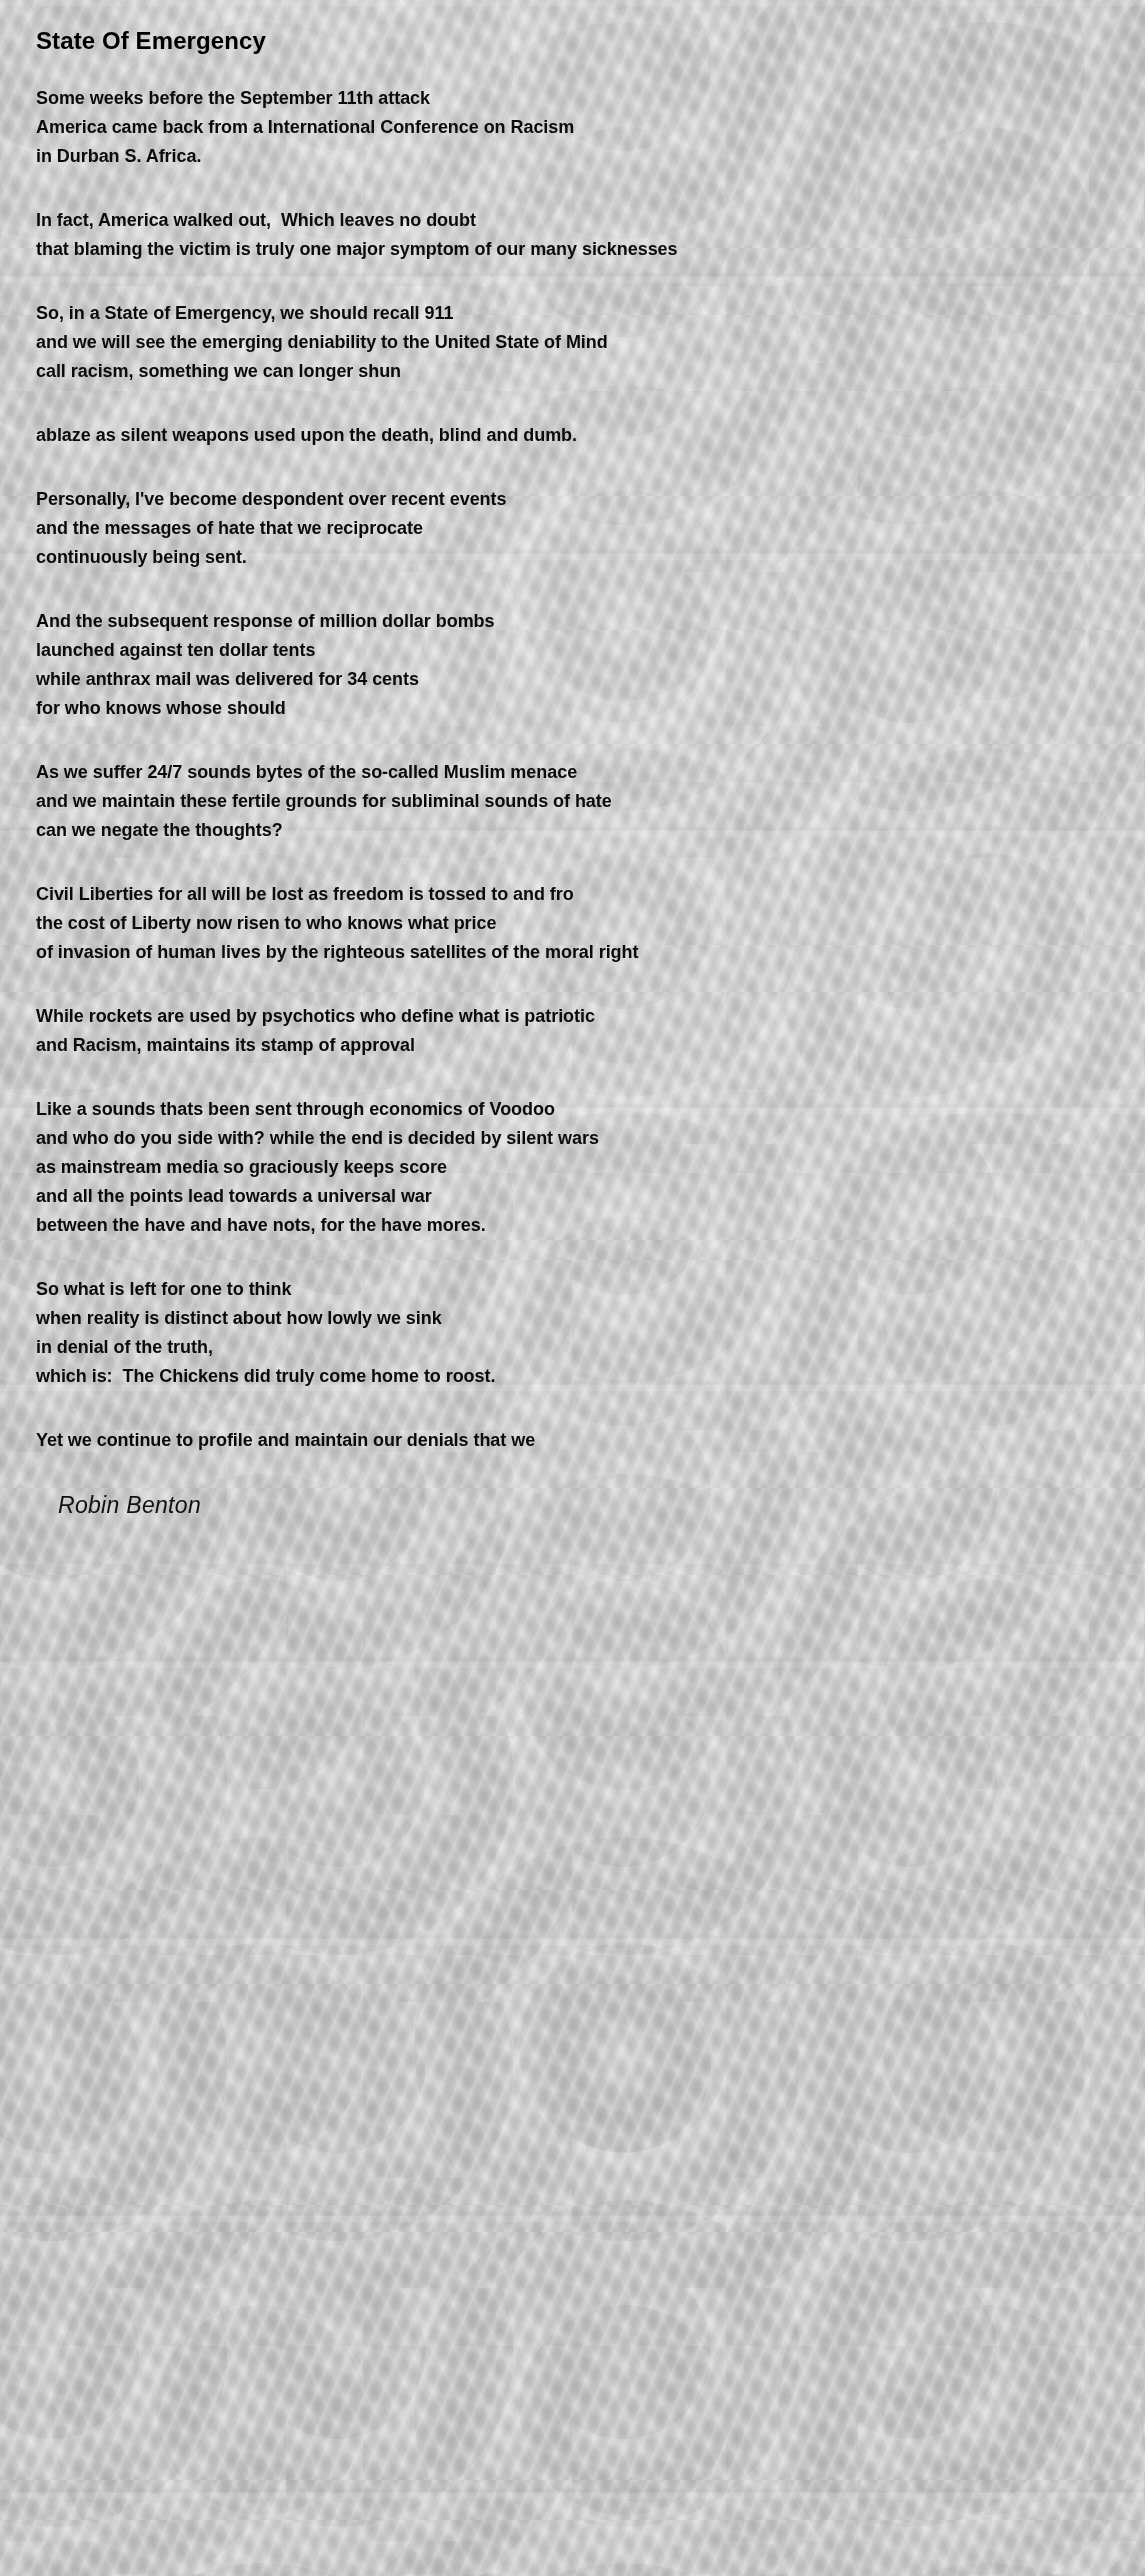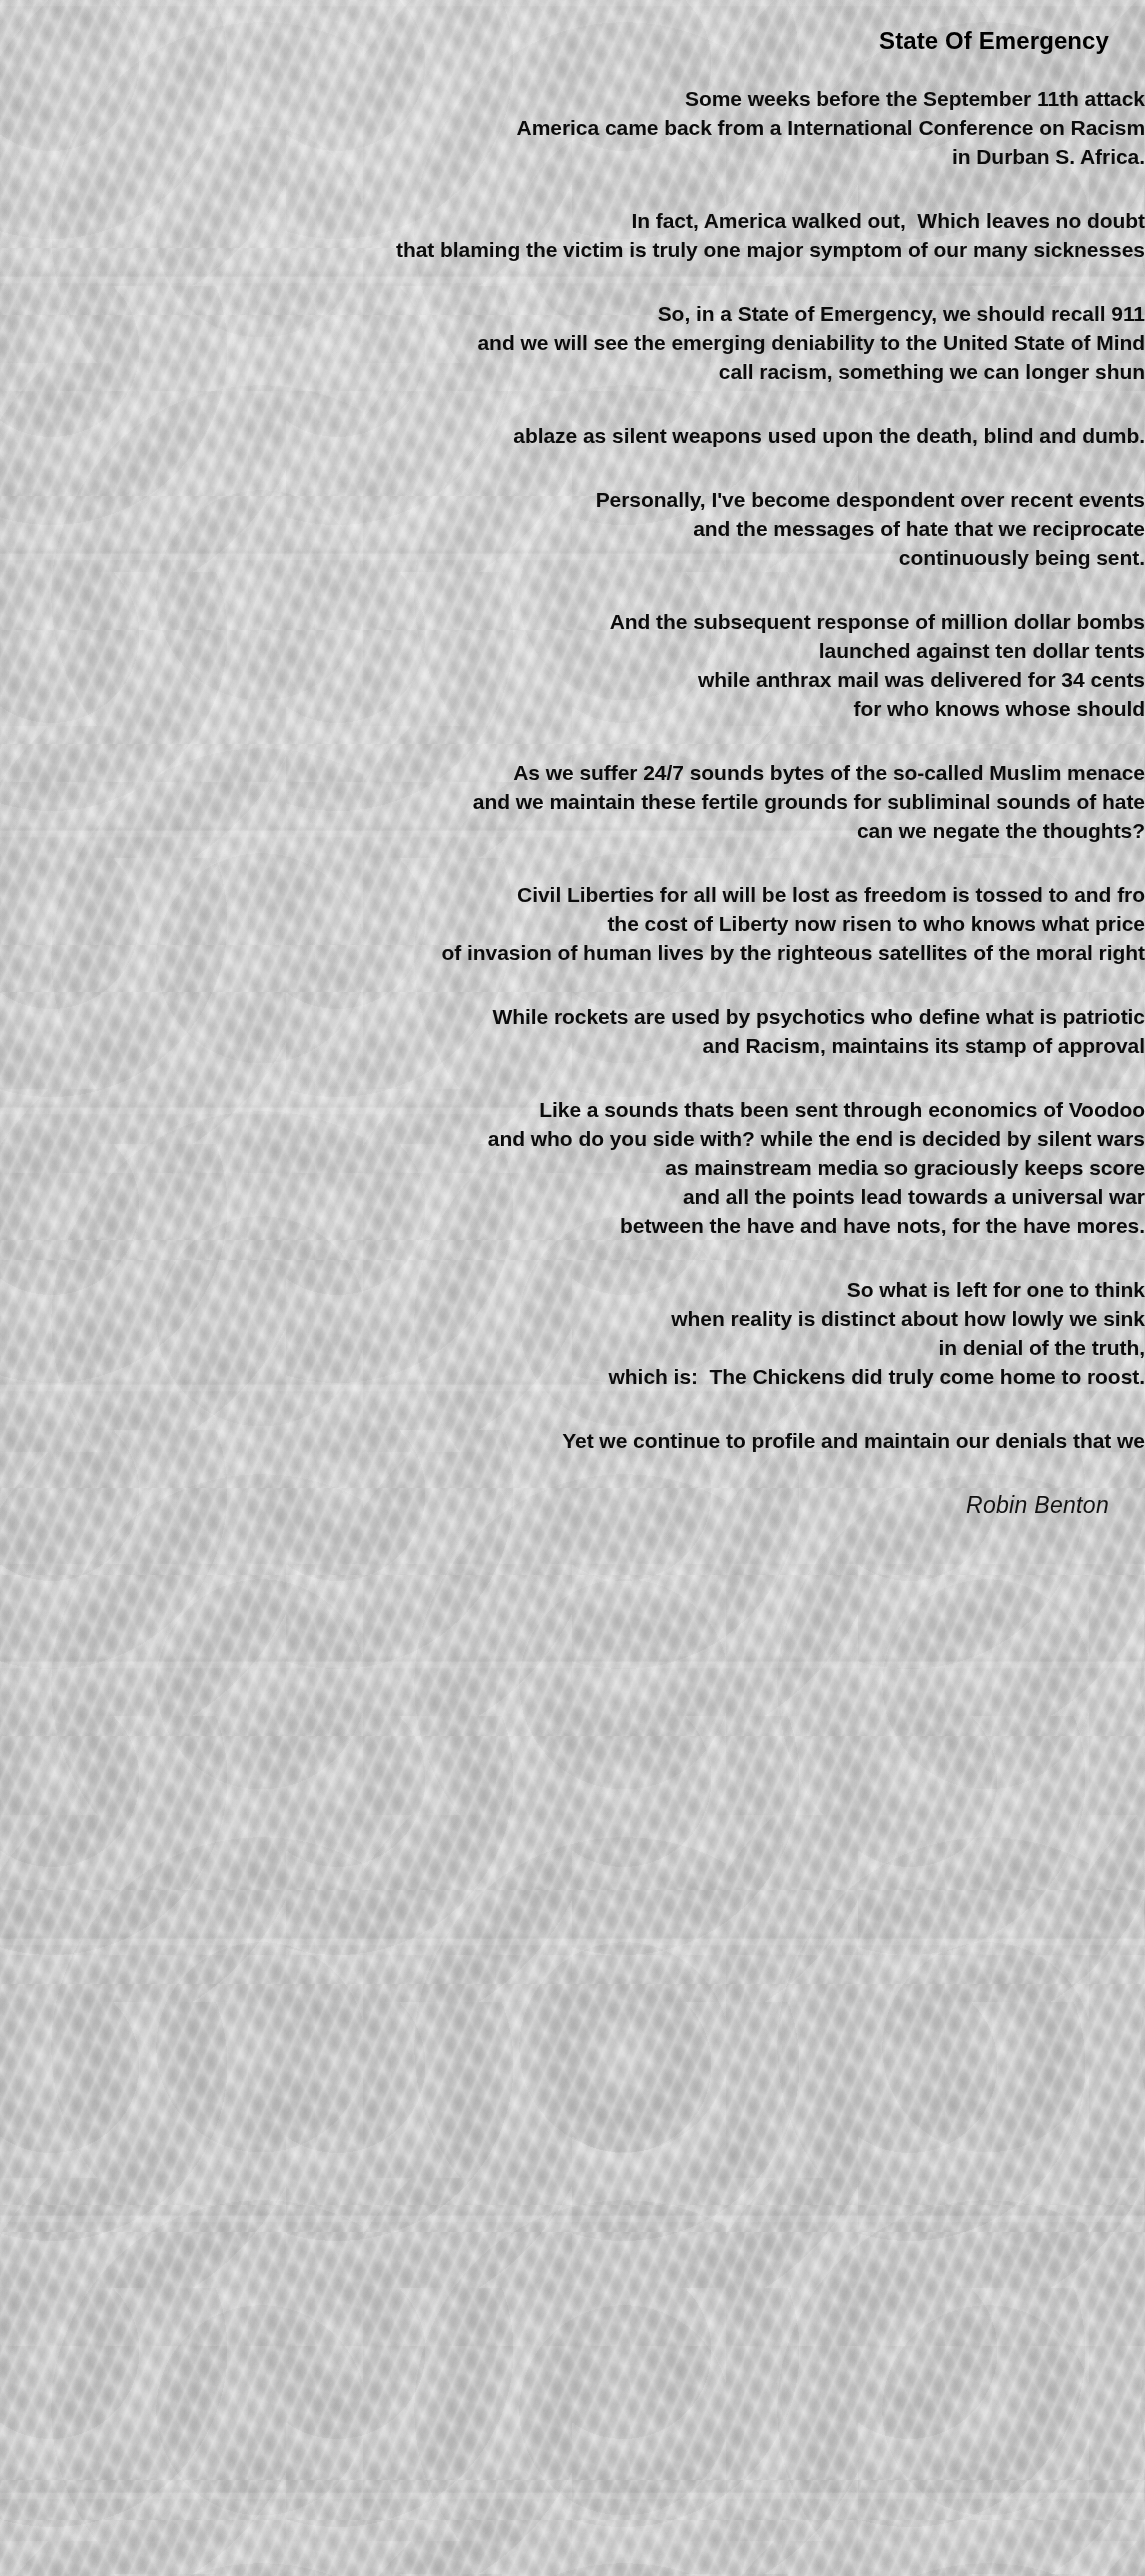--- a/index.html
+++ b/index.html
@@ -16,21 +16,20 @@
     font-family: "Liberation Sans", "DejaVu Sans", sans-serif;
   }
 
   
   #page {
     position: relative;
     width: 1146px;
     height: 2576px;
     overflow: hidden;
     background-color: #c8c8c8;
-    text-align: right;
   }
 
   #texture-layer {
     position: absolute;
     inset: 0;
     pointer-events: none;
     background-color: #c6c6c6;
     background-image:
       repeating-linear-gradient(113deg,
         rgba(255,255,255,0.00) 0px,
@@ -104,21 +103,21 @@
     margin: 0 0 27px 0;
     line-height: 32px;
     white-space: nowrap;
   }
 
   .stanza {
     margin: 0 0 35px 0;
   }
 
   .line {
-    font-size: 21px;
+    font-size: 18px;
     font-weight: bold;
     color: #0b0b0b;
     line-height: 29px;
     white-space: pre;
     letter-spacing: -0.05px;
   }
 
   
   #content .line {
     width: 1109px;

